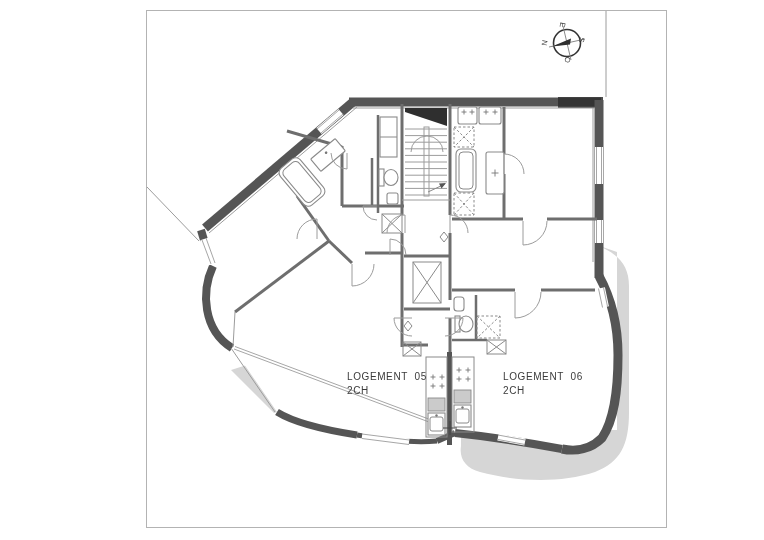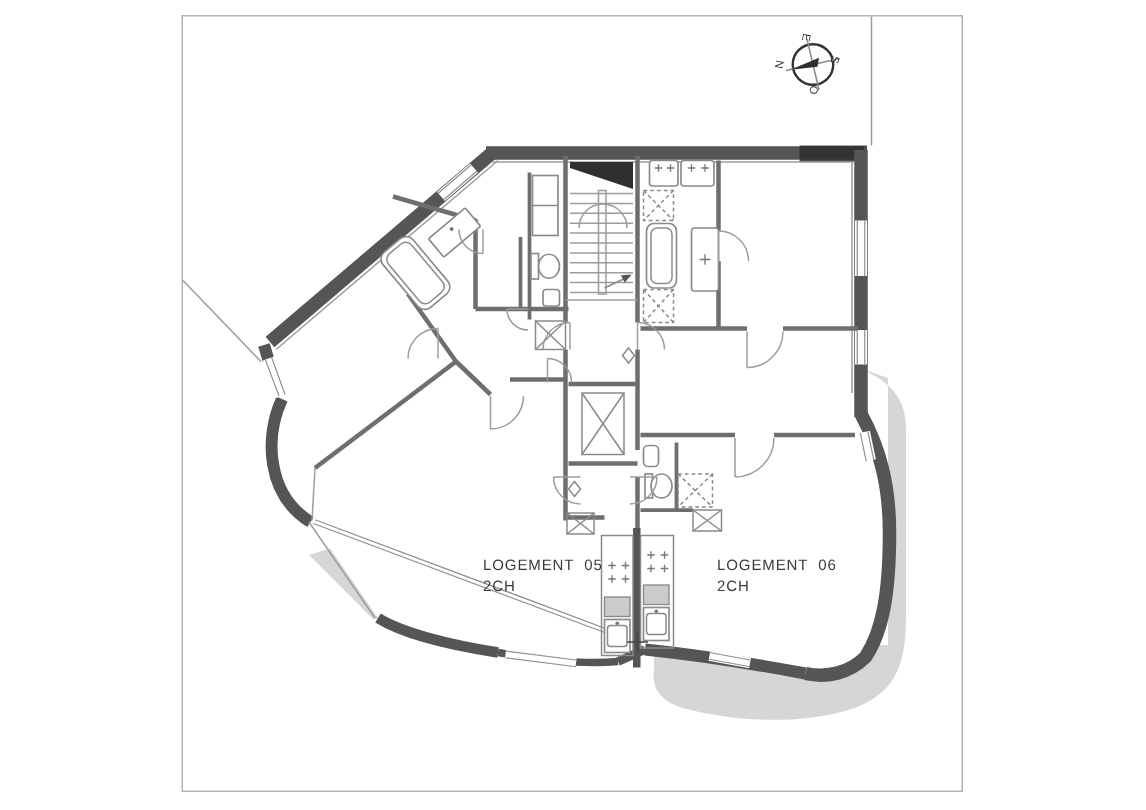--- a/index.html
+++ b/index.html
@@ -1,21 +1,21 @@
 <!DOCTYPE html>
 <html style="--paper: #ffffff; --frame: #b3b3b3; --wall_dark: #555555; --wall_mid: #6e6e6e; --line_thin: #9c9c9c; --shadow: #d6d6d6; --text: #3a3a3a; --black: #2f2f2f;"><head>
 <meta charset="utf-8">
 <style>
   :root{
     --paper:#ffffff; --frame:#b3b3b3; --wall_dark:#555555; --wall_mid:#6e6e6e;
     --line_thin:#9c9c9c; --shadow:#d6d6d6; --text:#3a3a3a; --black:#2f2f2f;
   }
   html,body{margin:0;padding:0;background:var(--paper);}
   .stage{position:relative;width:684px;height:540px;background:var(--paper);overflow:hidden;
-         font-family:"Liberation Sans",sans-serif;}
+         font-family:"Liberation Sans",sans-serif;padding-left:25px;}
   svg{display:block}
   .ext{stroke:var(--wall_dark);fill:none;stroke-linecap:butt}
   .int{stroke:var(--wall_mid);fill:none;stroke-linecap:butt}
   .thin{stroke:var(--line_thin);stroke-width:1;fill:none}
   .thin2{stroke:#8a8a8a;stroke-width:1;fill:none}
   .fix{stroke:#8a8a8a;stroke-width:1.1;fill:#ffffff}
   .fixg{stroke:#8a8a8a;stroke-width:0.9;fill:#cbcbcb}
   .win{stroke:#ffffff;fill:none}
   .winl{stroke:#8f8f8f;stroke-width:0.8;fill:none}
   .dash{stroke:#8a8a8a;stroke-width:1;fill:none;stroke-dasharray:2.5 2}

